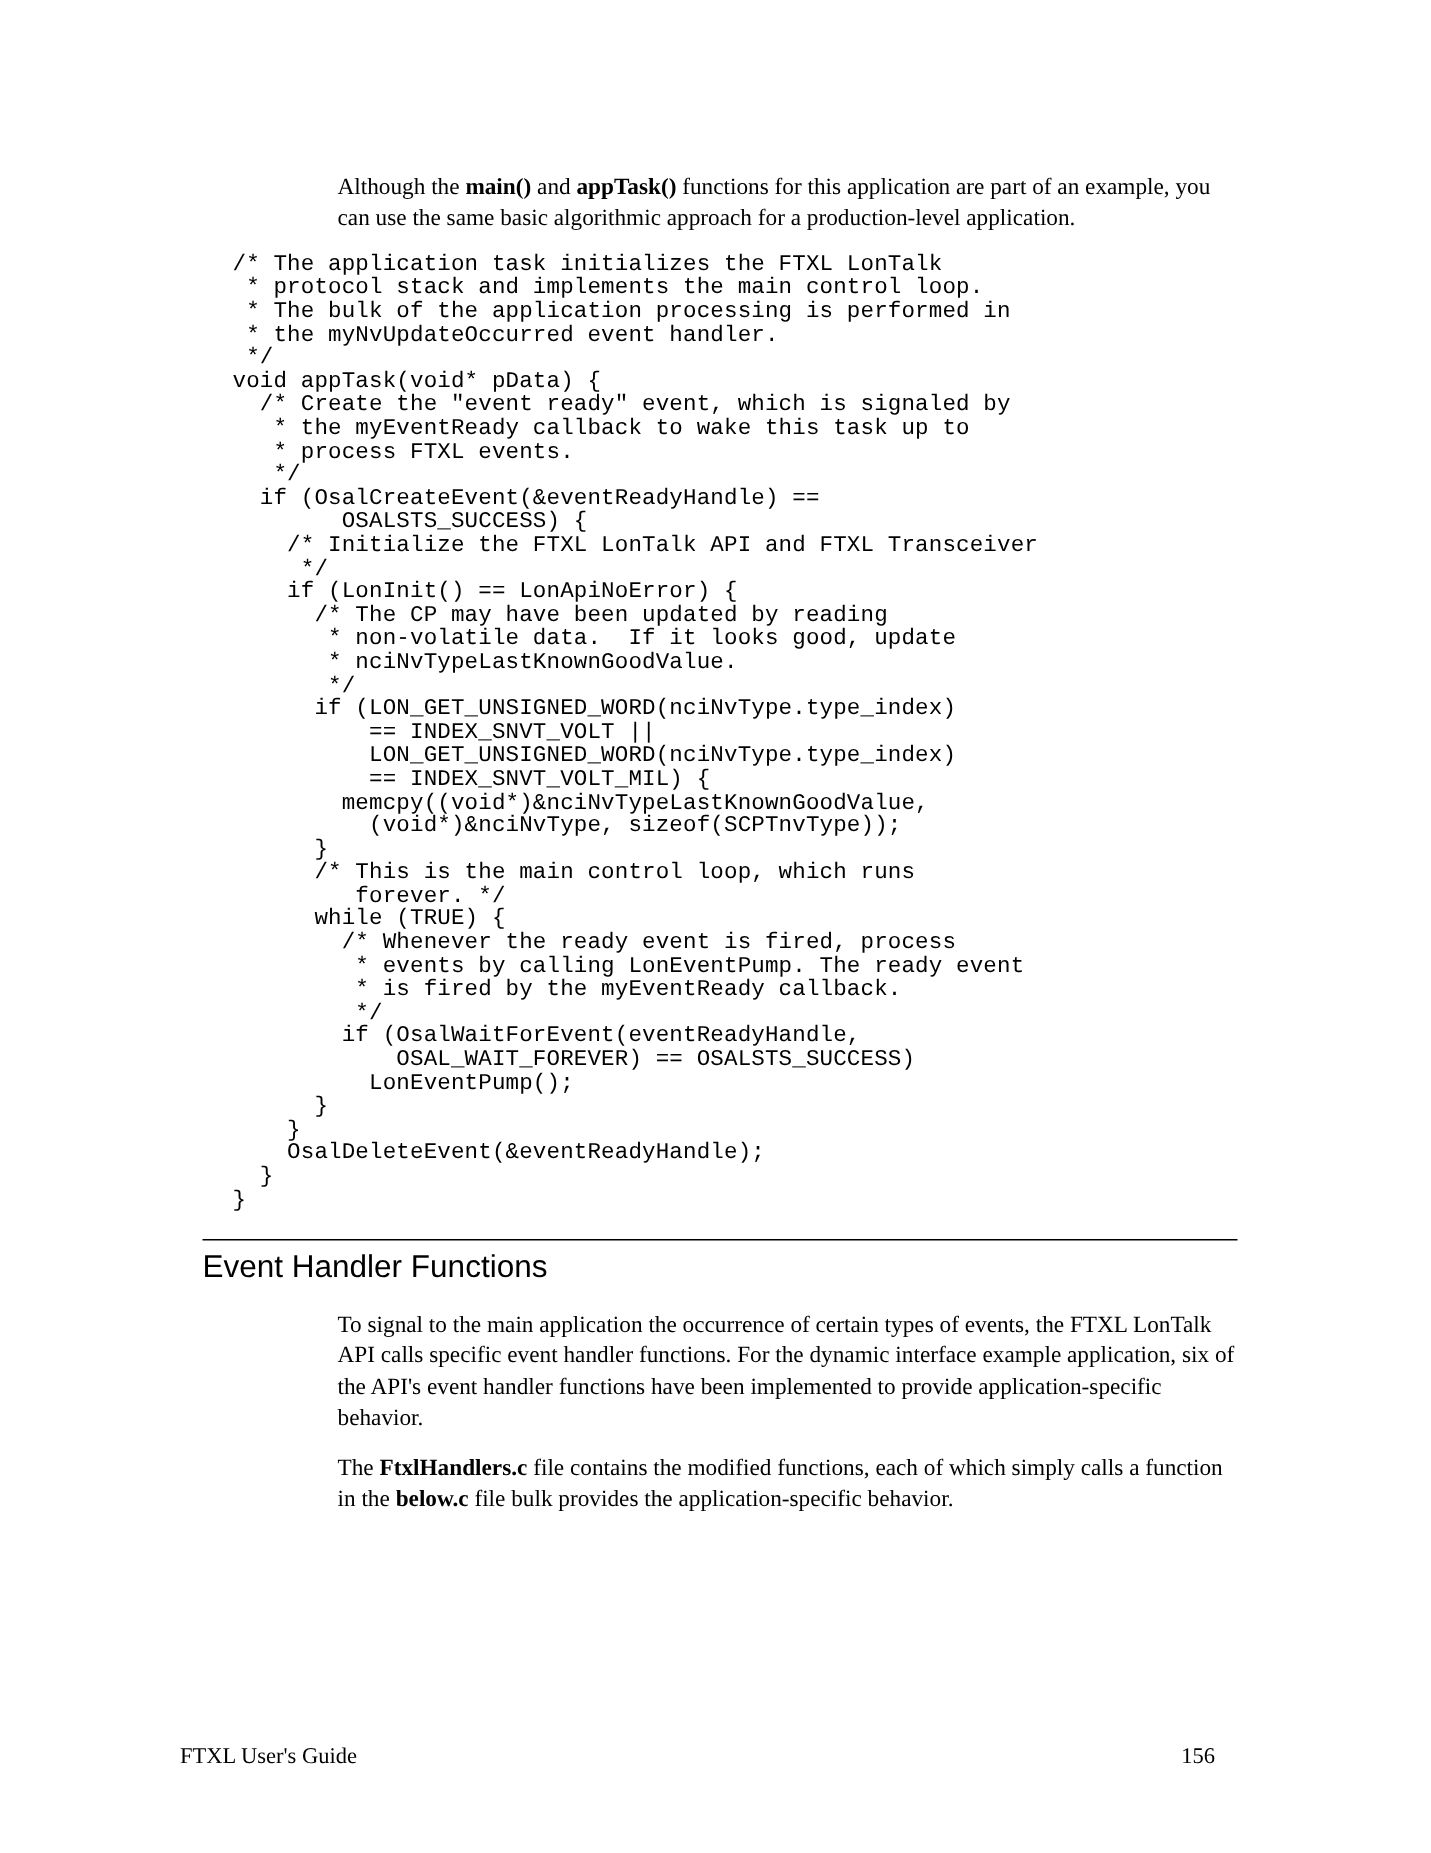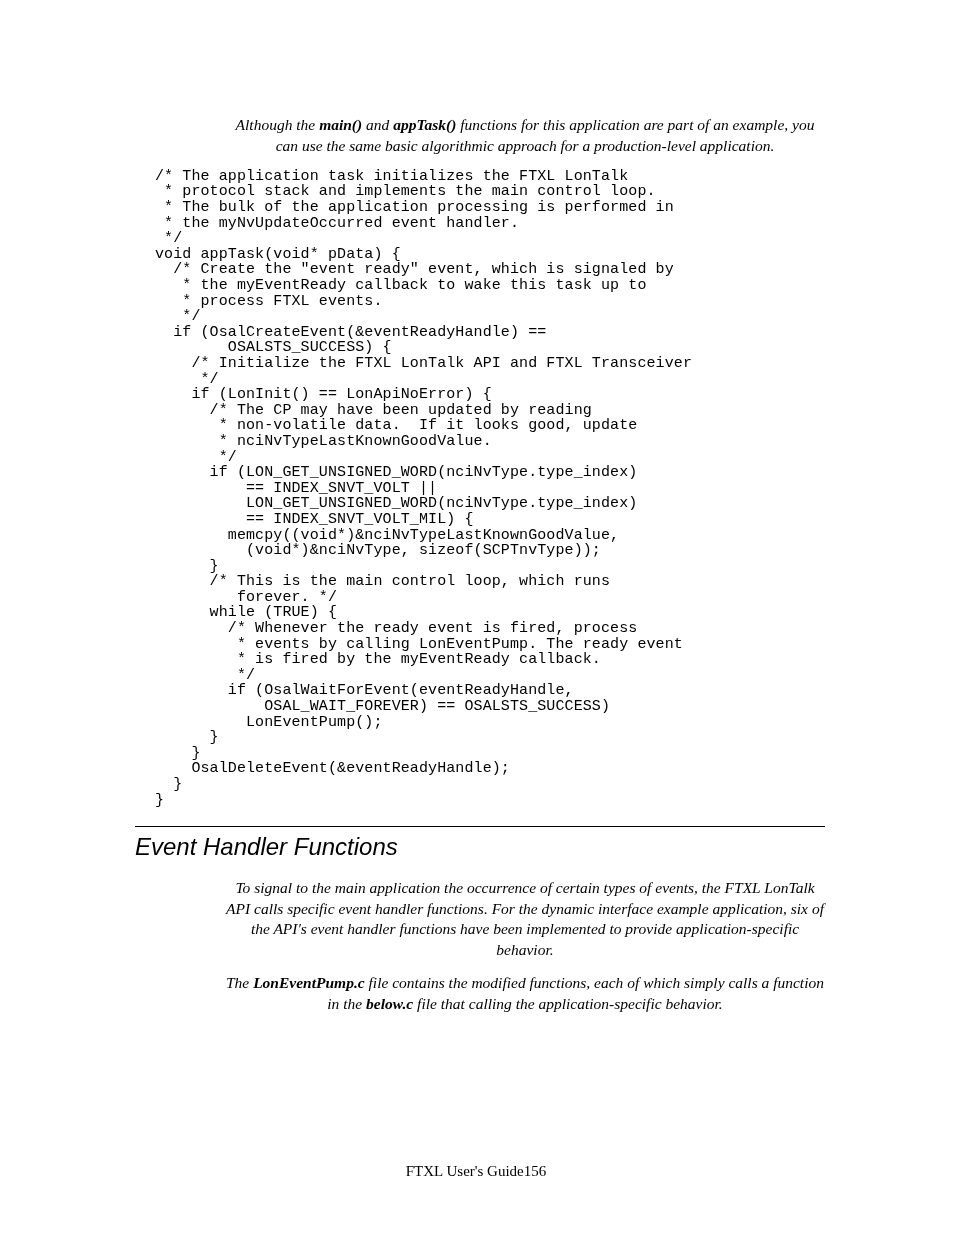--- a/index.html
+++ b/index.html
@@ -18,55 +18,53 @@
     top: 115px;
     width: 690px;
     font-size: 15.5px;
     line-height: 1.35;
   }
   .indent {
     margin-left: 90px;
   }
   .para {
     margin: 0 0 12px 0;
-    text-align: center;
-    font-style: italic;
+    text-align: left;
   }
   .bold {
     font-weight: bold;
   }
   pre.code {
     font-family: 'Courier New', Courier, monospace;
     font-size: 15px;
     line-height: 1.04;
     white-space: pre;
     margin: 4px 0 0 20px;
     letter-spacing: 0.1px;
   }
   hr.rule {
     border: none;
     border-top: 1px solid #000;
     margin: 18px 0 4px 0;
   }
   h2.section {
     font-family: Arial, Helvetica, sans-serif;
-    font-style: italic;
     font-weight: normal;
-    font-size: 24px;
+    font-size: 21px;
     margin: 4px 0 14px 0;
     color: #000;
   }
   .footer {
     position: absolute;
-    left: 131px;
+    left: 120px;
     bottom: 55px;
     width: 690px;
     font-size: 15px;
     display: flex;
-    justify-content: center;
+    justify-content: space-between;
   }
 </style>
 </head>
 <body>
 
 <div class="page">
   <div class="indent">
     <p class="para">
       <span>Although the </span><span class="bold">main()</span><span> and </span><span class="bold">appTask()</span><span> functions for this application are part of an example, you can use the same basic algorithmic approach for a production-level application.</span>
     </p>
@@ -113,21 +111,21 @@
     OsalDeleteEvent(&amp;eventReadyHandle); 
   } 
 } </pre>
 
   <hr class="rule">
   <h2 class="section">Event Handler Functions</h2>
 
   <div class="indent">
     <p class="para">To signal to the main application the occurrence of certain types of events, the FTXL LonTalk API calls specific event handler functions.  For the dynamic interface example application, six of the API's event handler functions have been implemented to provide application-specific behavior.</p>
     <p class="para">
-      <span>The </span><span class="bold">LonEventPump.c</span><span> file contains the modified functions, each of which simply calls a function in the </span><span class="bold">below.c</span><span> file that calling the application-specific behavior.</span>
+      <span>The </span><span class="bold">FtxlHandlers.c</span><span> file contains the modified functions, each of which simply calls a function in the </span><span class="bold">below.c</span><span> file bulk provides the application-specific behavior.</span>
     </p>
   </div>
 </div>
 
 <div class="footer">
   <span>FTXL User's Guide</span>
   <span>156</span>
 </div>
 
 </body></html>

